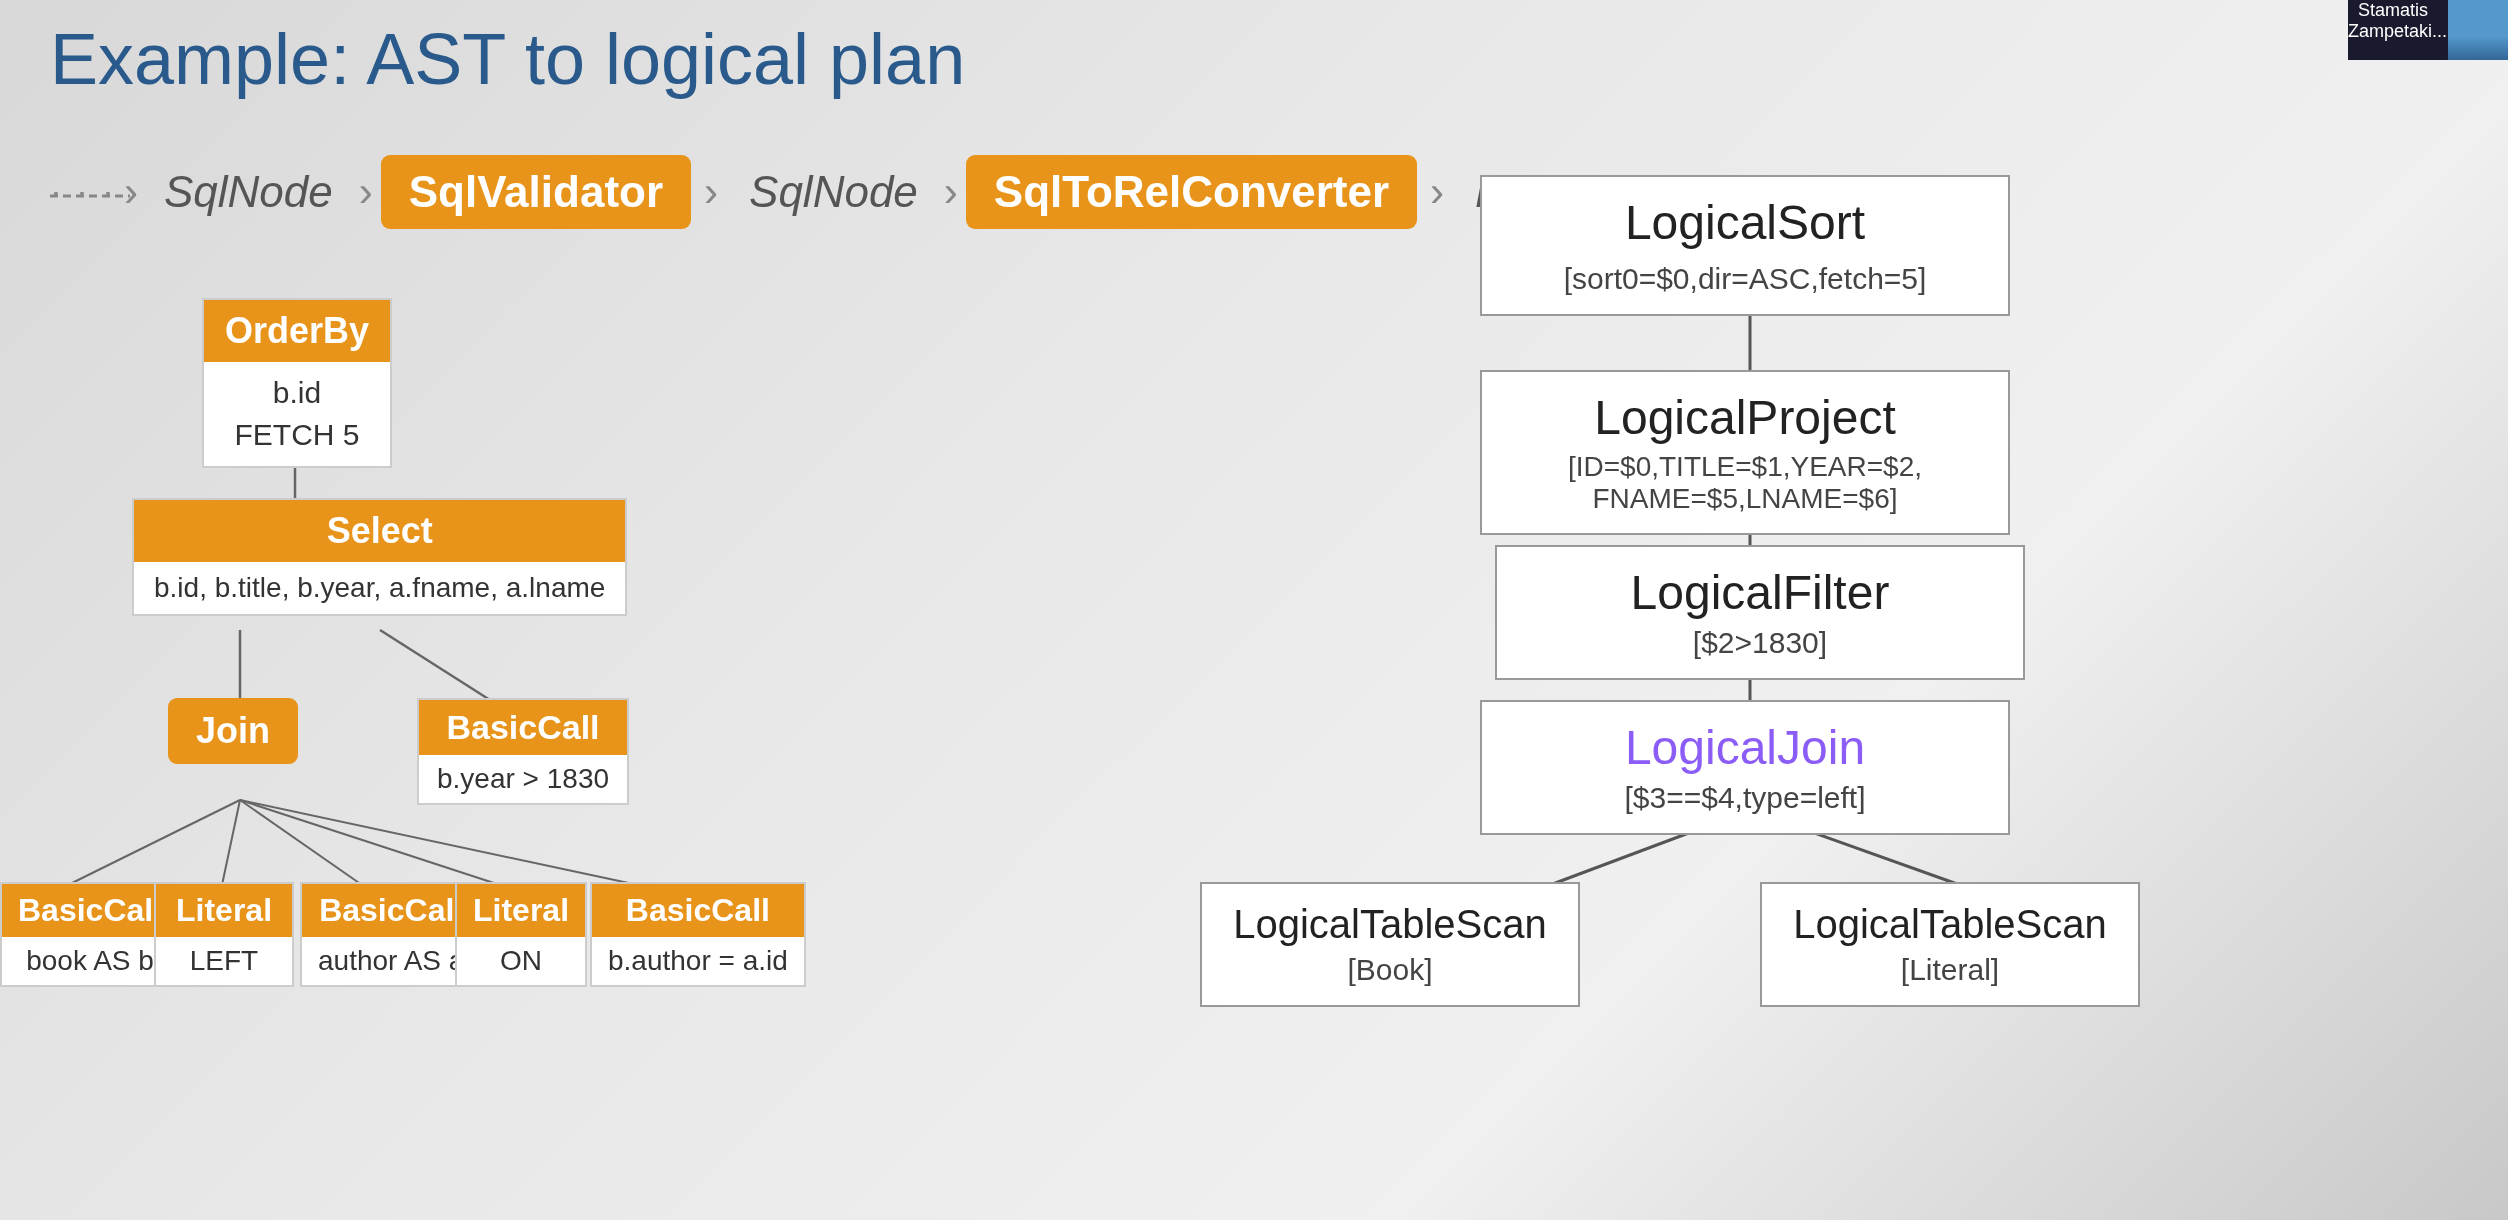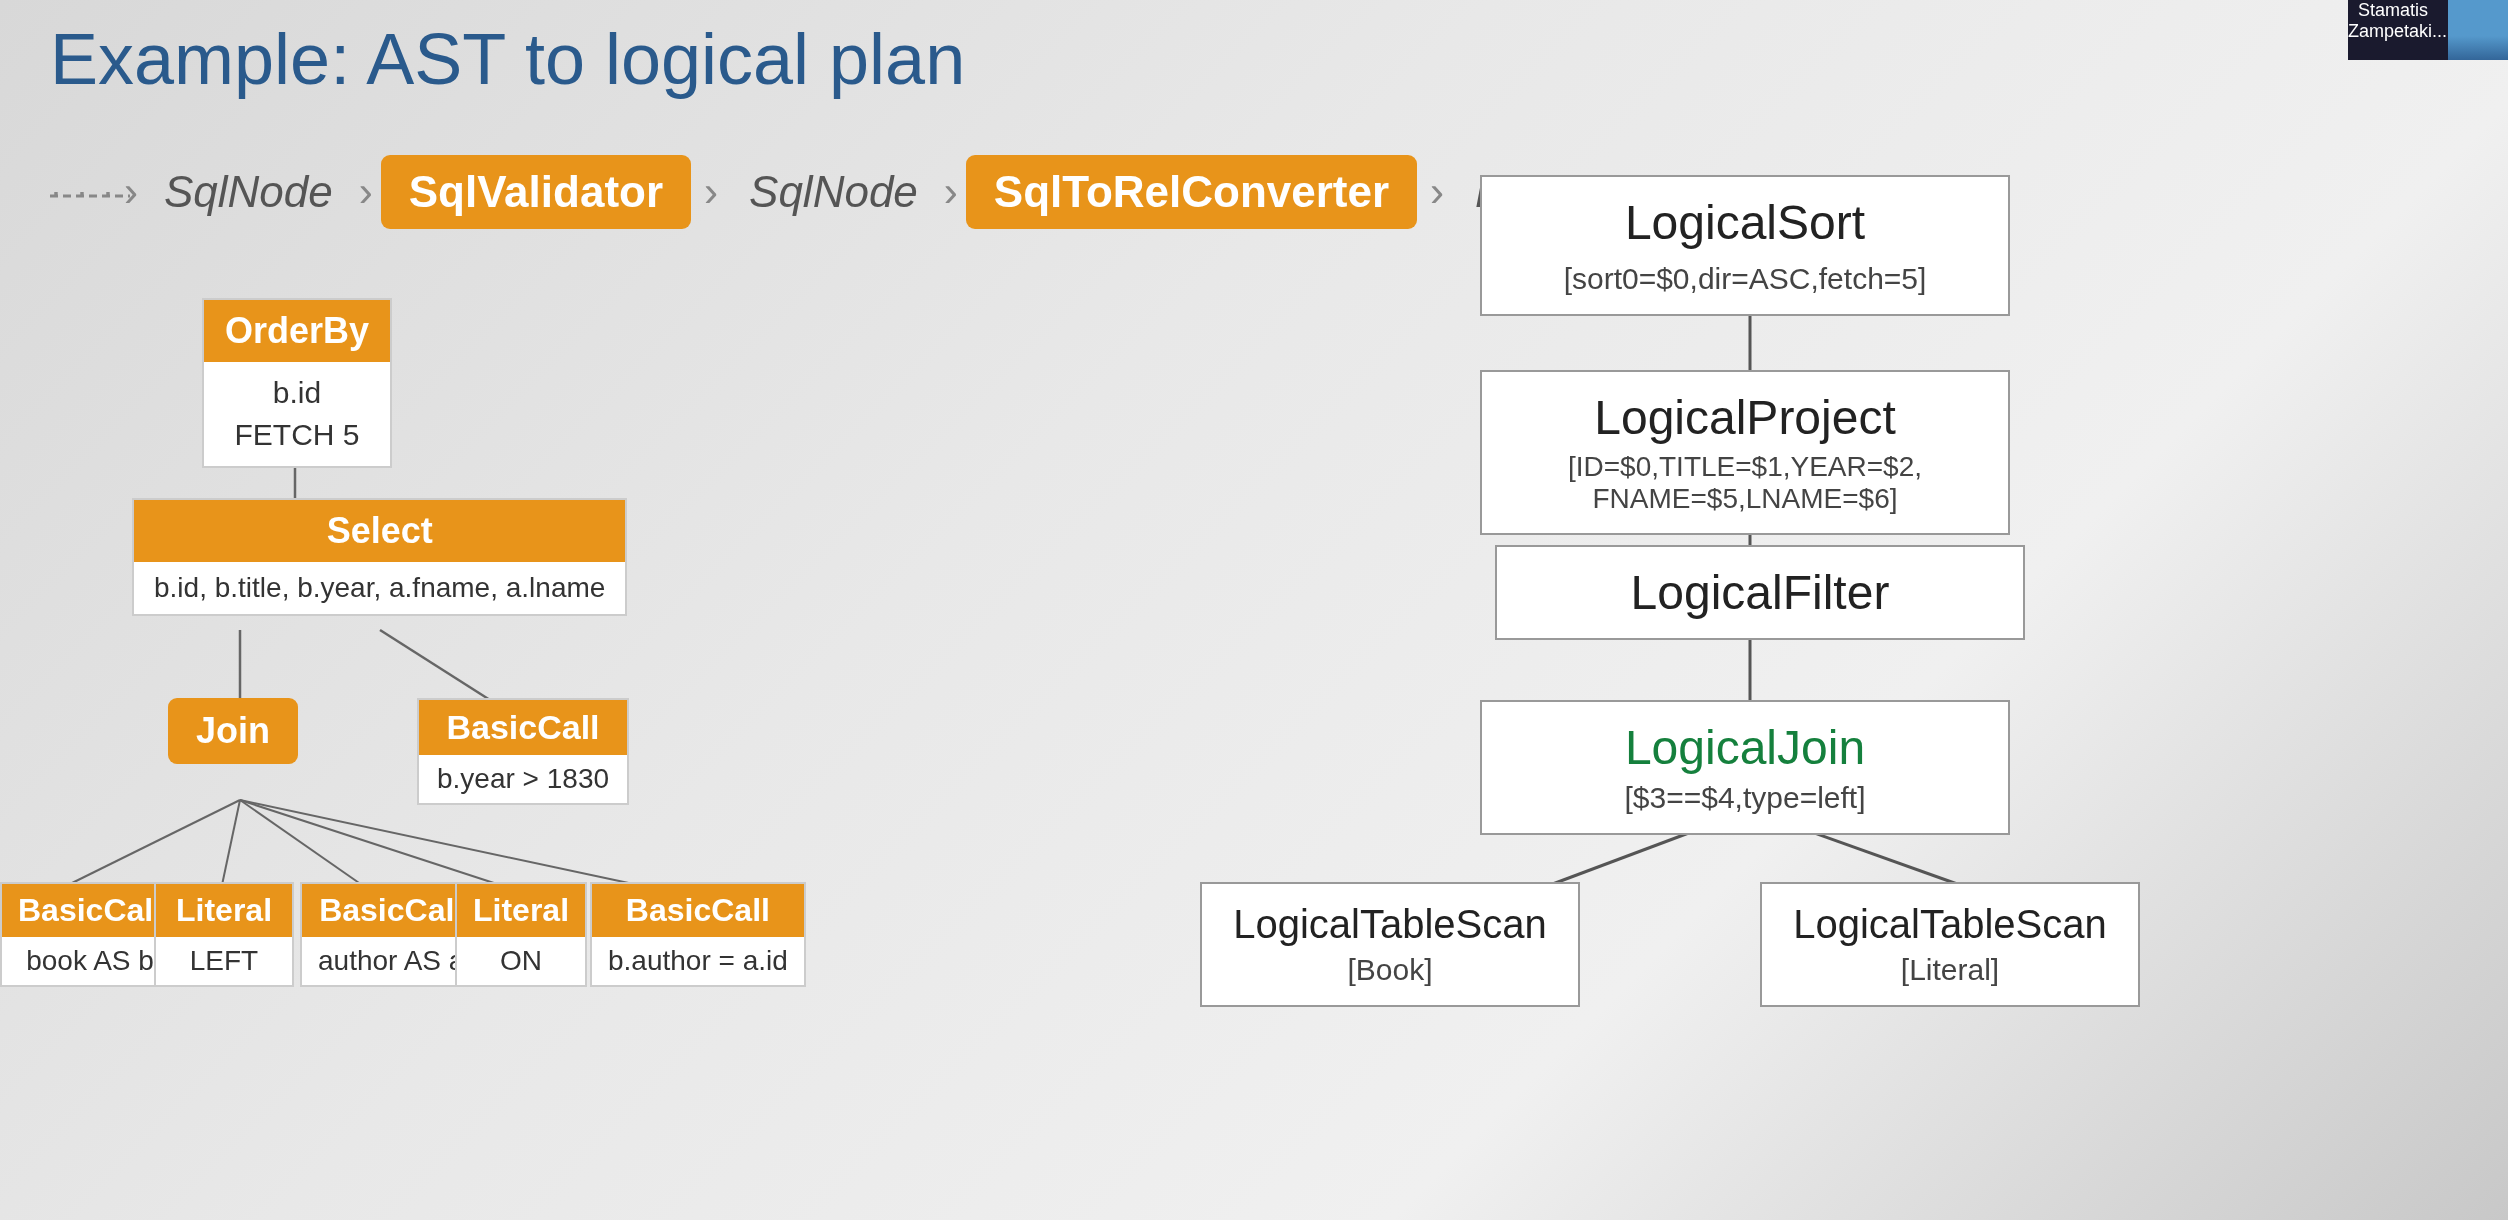--- a/index.html
+++ b/index.html
@@ -193,26 +193,27 @@
   <div style="display:inline-block;border:2.5px solid #999;background:white;min-width:530px;text-align:center;padding:18px 30px;">
     <div style="font-size:48px;font-weight:500;color:#222;">LogicalProject</div>
     <div style="font-size:28px;color:#444;margin-top:6px;white-space:pre-line;">[ID=$0,TITLE=$1,YEAR=$2,
 FNAME=$5,LNAME=$6]</div>
   </div>
 </div>
 
 <div class="pos-node" style="top:545px;left:1480px;">
   <div style="display:inline-block;border:2.5px solid #999;background:white;min-width:530px;text-align:center;padding:18px 30px;margin-left:15px;">
     <div style="font-size:48px;font-weight:500;color:#222;">LogicalFilter</div>
+    <div style="font-size:30px;color:#444;margin-top:6px;">[$2&gt;1830]</div>
   </div>
 </div>
 
 <div class="pos-node" style="top:700px;left:1480px;">
   <div style="display:inline-block;border:2.5px solid #999;background:white;min-width:530px;text-align:center;padding:18px 30px;">
-    <div style="font-size:48px;font-weight:500;color:#15803d;">LogicalJoin</div>
+    <div style="font-size:48px;font-weight:500;color:#8b5cf6;">LogicalJoin</div>
     <div style="font-size:30px;color:#444;margin-top:6px;">[$3==$4,type=left]</div>
   </div>
 </div>
 
 <div class="pos-node" style="top:882px;left:1200px;">
   <div style="display:inline-block;border:2.5px solid #999;background:white;min-width:380px;text-align:center;padding:18px 30px;">
     <div style="font-size:40px;font-weight:500;color:#222;">LogicalTableScan</div>
     <div style="font-size:30px;color:#444;margin-top:6px;">[Book]</div>
   </div>
 </div>

